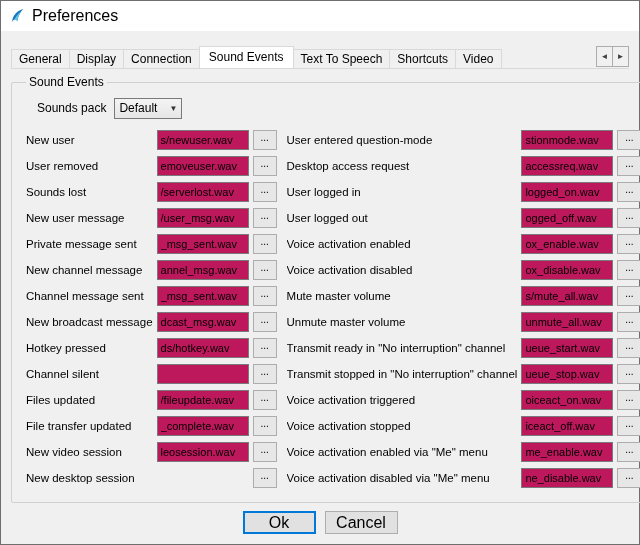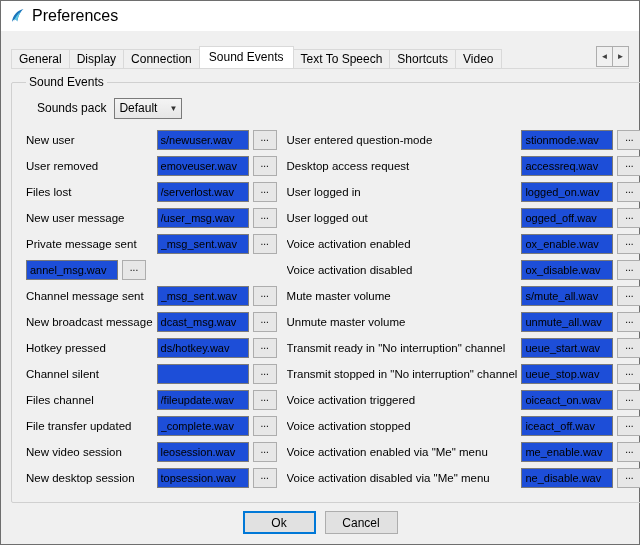--- a/index.html
+++ b/index.html
@@ -71,35 +71,35 @@
   .col { display:flex; flex-direction:column; }
   .col-left { flex:0 0 238px; margin-right:10px; }
   .col-right { flex:1; }
   .row { display:flex; align-items:center; height:26px; }
   .rlabel {
     flex:1; font-size:11.5px; white-space:nowrap; overflow:hidden;
     padding-right:4px;
   }
   .rinput {
     flex:0 0 92px; width:92px; height:20px; box-sizing:border-box;
-    border:1px solid #7a7a7a; background:#1d4ed8; padding:0 3px;
+    border:1px solid #7a7a7a; background:#be185d; padding:0 3px;
     font-family:"Liberation Sans", sans-serif; font-size:11px; color:#000;
   }
   .browse {
     flex:0 0 24px; width:24px; height:20px; margin-left:4px;
     background:#e7e7e7; border:1px solid #adadad;
     font-size:10px; line-height:1; padding:0 0 4px 0;
     font-family:"Liberation Sans", sans-serif;
   }
 
   
   .footer { flex:0 0 auto; display:flex; justify-content:center; gap:9px; padding:8px 0 2px 0; }
   .footer button {
     width:73px; height:23px; font-family:"Liberation Sans", sans-serif;
-    font-size:12px; background:#e1e1e1; border:1px solid #adadad; padding:0;
+    font-size:16px; background:#e1e1e1; border:1px solid #adadad; padding:0;
   }
   .footer button.default {
     border:1px solid #0078d7; box-shadow: inset 0 0 0 1px #0078d7;
   }
 </style>
 </head>
 <body>
 
 <div class="window">
 
@@ -147,35 +147,36 @@
     <span class="rlabel">New user</span>
     <input class="rinput" type="text" value="s/newuser.wav" style="">
     <button class="browse">...</button>
   </div>
             <div class="row">
     <span class="rlabel">User removed</span>
     <input class="rinput" type="text" value="emoveuser.wav" style="">
     <button class="browse">...</button>
   </div>
             <div class="row">
-    <span class="rlabel">Files lost</span>
+    <span class="rlabel">Sounds lost</span>
     <input class="rinput" type="text" value="/serverlost.wav" style="">
     <button class="browse">...</button>
   </div>
             <div class="row">
     <span class="rlabel">New user message</span>
     <input class="rinput" type="text" value="/user_msg.wav" style="">
     <button class="browse">...</button>
   </div>
             <div class="row">
     <span class="rlabel">Private message sent</span>
     <input class="rinput" type="text" value="_msg_sent.wav" style="">
     <button class="browse">...</button>
   </div>
             <div class="row">
+    <span class="rlabel">New channel message</span>
     <input class="rinput" type="text" value="annel_msg.wav" style="">
     <button class="browse">...</button>
   </div>
             <div class="row">
     <span class="rlabel">Channel message sent</span>
     <input class="rinput" type="text" value="_msg_sent.wav" style="">
     <button class="browse">...</button>
   </div>
             <div class="row">
     <span class="rlabel">New broadcast message</span>
@@ -186,37 +187,36 @@
     <span class="rlabel">Hotkey pressed</span>
     <input class="rinput" type="text" value="ds/hotkey.wav" style="">
     <button class="browse">...</button>
   </div>
             <div class="row">
     <span class="rlabel">Channel silent</span>
     <input class="rinput" type="text" style="">
     <button class="browse">...</button>
   </div>
             <div class="row">
-    <span class="rlabel">Files channel</span>
+    <span class="rlabel">Files updated</span>
     <input class="rinput" type="text" value="/fileupdate.wav" style="">
     <button class="browse">...</button>
   </div>
             <div class="row">
     <span class="rlabel">File transfer updated</span>
     <input class="rinput" type="text" value="_complete.wav" style="">
     <button class="browse">...</button>
   </div>
             <div class="row">
     <span class="rlabel">New video session</span>
     <input class="rinput" type="text" value="leosession.wav" style="">
     <button class="browse">...</button>
   </div>
             <div class="row">
     <span class="rlabel">New desktop session</span>
-    <input class="rinput" type="text" value="topsession.wav" style="">
     <button class="browse">...</button>
   </div>
           </div>
         <div class="col col-right" id="col-right">
             <div class="row">
     <span class="rlabel">User entered question-mode</span>
     <input class="rinput" type="text" value="stionmode.wav" style="">
     <button class="browse">...</button>
   </div>
             <div class="row">

